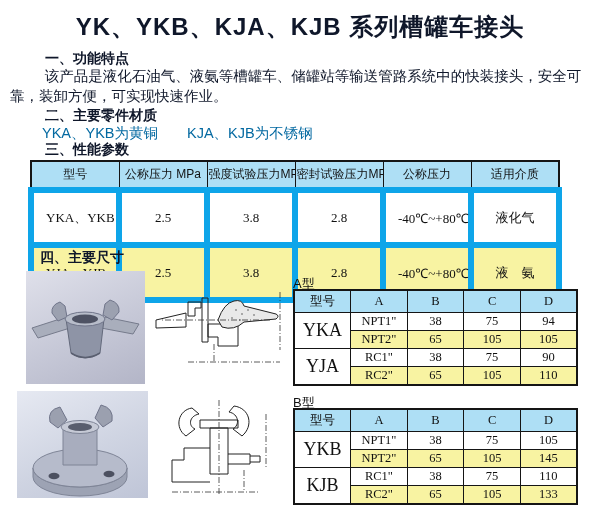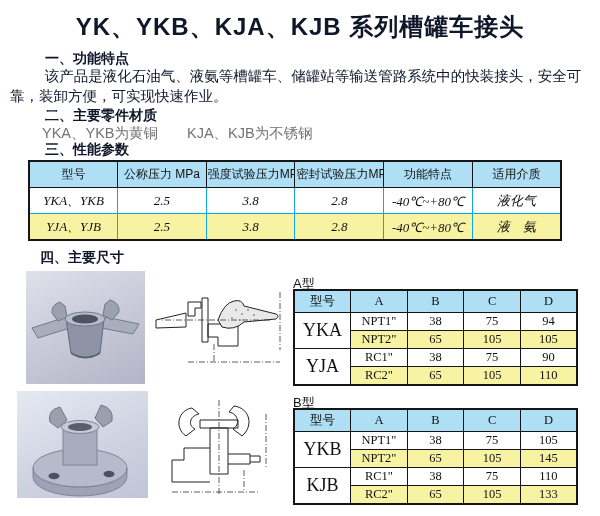--- a/index.html
+++ b/index.html
@@ -17,36 +17,36 @@
   }
   #sec1-heading{top:50px;left:45px;}
   #sec2-heading{top:107px;left:45px;}
   #sec3-heading{top:141px;left:45px;}
   #sec4-heading{top:249px;left:40px;}
   .body-text{
     position:absolute;top:66px;left:10px;width:582px;
     font-size:14.5px;line-height:20px;text-indent:2.4em;color:#0f172a;
   }
   .materials-line{
-    position:absolute;top:124px;left:42px;font-size:14.5px;color:#737373;white-space:pre;
+    position:absolute;top:124px;left:42px;font-size:14.5px;color:#0369a1;white-space:pre;
   }
 
   
   .perf-table{
     position:absolute;top:160px;left:28px;width:534px;
     border-collapse:collapse;table-layout:fixed;border:2px solid #151515;
     text-align:center;
   }
   .perf-table th{
     background:#aedff5;border:1px solid #151515;height:25px;
     font-size:12px;font-weight:normal;padding:0 1px;overflow:hidden;white-space:nowrap;
   }
   .perf-table td{
-    border:1px solid #0ea5e9;height:25px;font-size:13px;padding:0;
-    font-family:"Liberation Serif",serif;white-space:nowrap;font-style:italic;
+    border:6px solid #0ea5e9;height:25px;font-size:13px;padding:12px;
+    font-family:"Liberation Serif",serif;white-space:nowrap;
   }
   .perf-table tr.row-yellow td{background:#f8f3a2;text-align:center;}
 
   
   .dim-label{
     position:absolute;font-size:13px;color:#111;
     font-family:Liberation Sans, sans-serif;white-space:nowrap;
   }
   #dim-label-a{top:275px;left:293px;}
   #dim-label-b{top:394px;left:293px;}
@@ -99,21 +99,21 @@
 
   <div class="sec-heading" id="sec3-heading">三、性能参数</div>
 
   <table class="perf-table">
     <thead>
       <tr>
         <th>型号</th>
         <th>公称压力 MPa</th>
         <th>强度试验压力MPa</th>
         <th>密封试验压力MPa</th>
-        <th>功能特点</th>
+        <th>公称压力</th>
         <th>适用介质</th>
       </tr>
     </thead>
     <tbody>
       <tr>
         <td>YKA、YKB</td>
         <td>2.5</td>
         <td>3.8</td>
         <td>2.8</td>
         <td>-40℃~+80℃</td>

